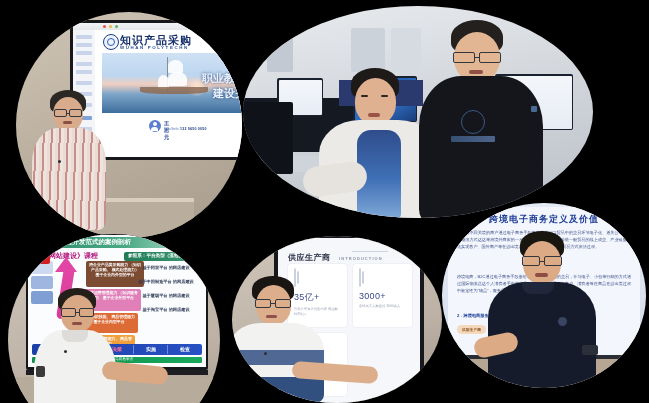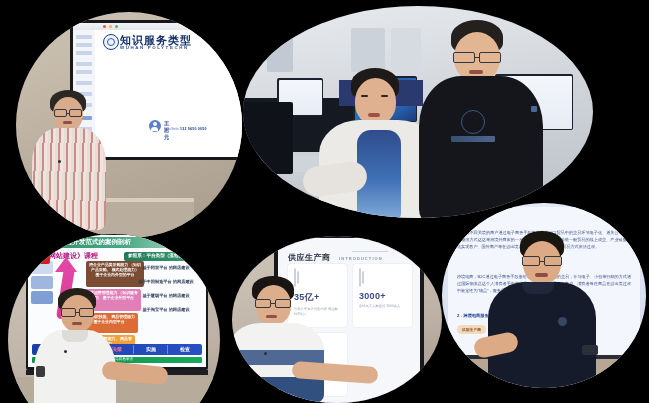--- a/index.html
+++ b/index.html
@@ -206,21 +206,21 @@
   }
   .co-ic{
     width:9px;height:9px;opacity:.5;border:1px solid #9aa4bd;border-radius:2px;
     position:relative;
   }
   .co-ic:after{
     content:"";position:absolute;left:2px;top:2px;right:2px;bottom:2px;
     border:1px solid #9aa4bd;border-radius:1px;
   }
   .co-num{
-    font-size:9px;color:#3c4a86;font-weight:700;margin-top:4px;letter-spacing:.3px;
+    font-size:9px;color:#3c4a86;font-weight:400;margin-top:4px;letter-spacing:.3px;
   }
   .co-desc{font-size:3.3px;color:#9aa1b5;line-height:1.5;margin-top:3px;}
 
   
   .slide-ecom{position:absolute;background:#f3f6fd;overflow:hidden;}
   .ec-title{
     position:absolute;left:0;right:0;top:6px;text-align:center;
     font-size:9px;color:#1f3f96;font-weight:700;letter-spacing:1px;
   }
   .ec-para{
@@ -294,24 +294,34 @@
           <span class="rail-chip" style="top:51px;"></span>
           <span class="rail-chip" style="top:62px;"></span>
           <span class="rail-chip" style="top:73px;"></span>
           <span class="rail-chip" style="top:86px;background:#7fa2d8;"></span>
           <span class="rail-chip" style="top:97px;"></span>
         </div>
 
         <div class="slide-body">
           <div class="uni-head">
             <span class="uni-seal"></span>
-            <span class="uni-cn">知识服务类型</span>
+            <span class="uni-cn">知识产品采购</span>
             <span class="uni-en">WUHAN  POLYTECHN</span>
           </div>
 
+          <div class="ship-banner">
+            <span class="ship-sun"></span>
+            <span class="mast" style="left:44%;top:4px;height:34px;"></span>
+            <span class="sail" style="left:45%;top:7px;width:15px;height:13px;"></span>
+            <span class="sail" style="left:45%;top:19px;width:19px;height:14px;"></span>
+            <span class="sail" style="left:38%;top:22px;width:11px;height:14px;"></span>
+            <span class="ship-hull"></span>
+            <span class="banner-cn" style="top:18px;">职业教育</span>
+            <span class="banner-cn" style="top:33px;">建设关</span>
+          </div>
 
           <div class="presenter-row">
             <span class="presenter-av"></span>
             <span class="presenter-name">王思元</span>
             <span class="presenter-meta">
               <span>Info/Info</span>
               <b>132 9650 0050</b>
             </span>
           </div>
         </div>
@@ -520,20 +530,21 @@
                      border-radius:9px;transform:rotate(4deg);"></span>
       </div>
     </div>
   </div>
 
   <div class="photo" style="left:442px;top:203px;width:204px;height:185px;">
     <div class="scene">
       <div class="wall" style="background:linear-gradient(170deg,#e6ecf6,#cfd8e8);"></div>
 
       <div class="slide-ecom" style="left:6px;top:4px;width:192px;height:148px;">
+        <div class="ec-title">跨境电子商务定义及价值</div>
         <div class="ec-para" style="top:22px;height:40px;">指分属不同关境的商户通过电子商务手段将传统进出口贸易中的交易环节电子化、通关公司将现代物流方式达达等跨境外商家的一种国际商业活动，通过传统一般贸易的线上成交、产业链整体化实现客户、国外商户等在进出境过程中被定性为"跨境"的贸易方式依法过程。</div>
         <div class="ec-para" style="top:66px;height:36px;">跨境电商，B2C通过电子商务手段接给不同关境的 C 端的交易，并与电子、小包等行邮的方式通过国际物流送达个人消费者手中的交易过程，商品主要包括商户、消费者等在商品在进出境过程中被定性为"物品"，服务品行邮税方式征税。</div>
         <div class="ec-sub" style="top:106px;">2．跨境电商服务商分类</div>
         <div class="ec-tagrow" style="top:118px;">
           <span class="ec-tag alt">供应生产商</span>
           <span class="ec-tag">综合服务商</span>
           <span class="ec-tag alt2">跨境运营者</span>
         </div>
       </div>
 

